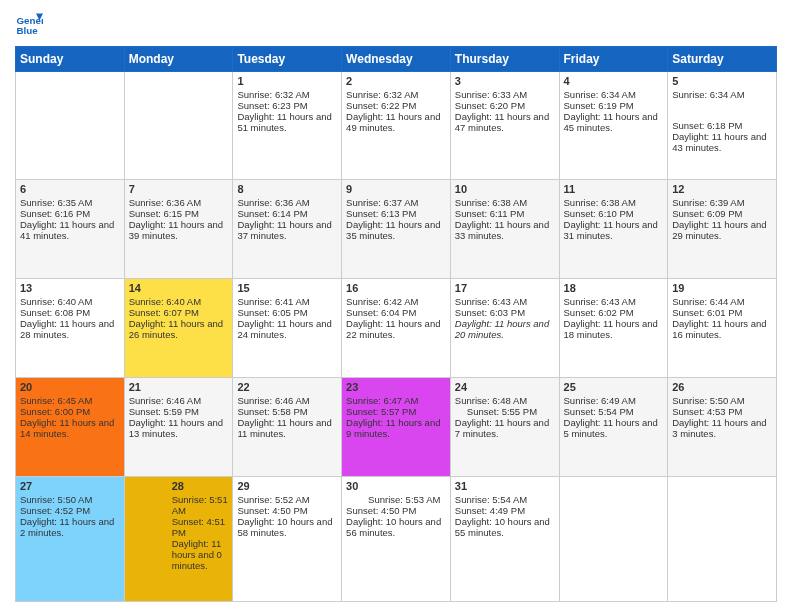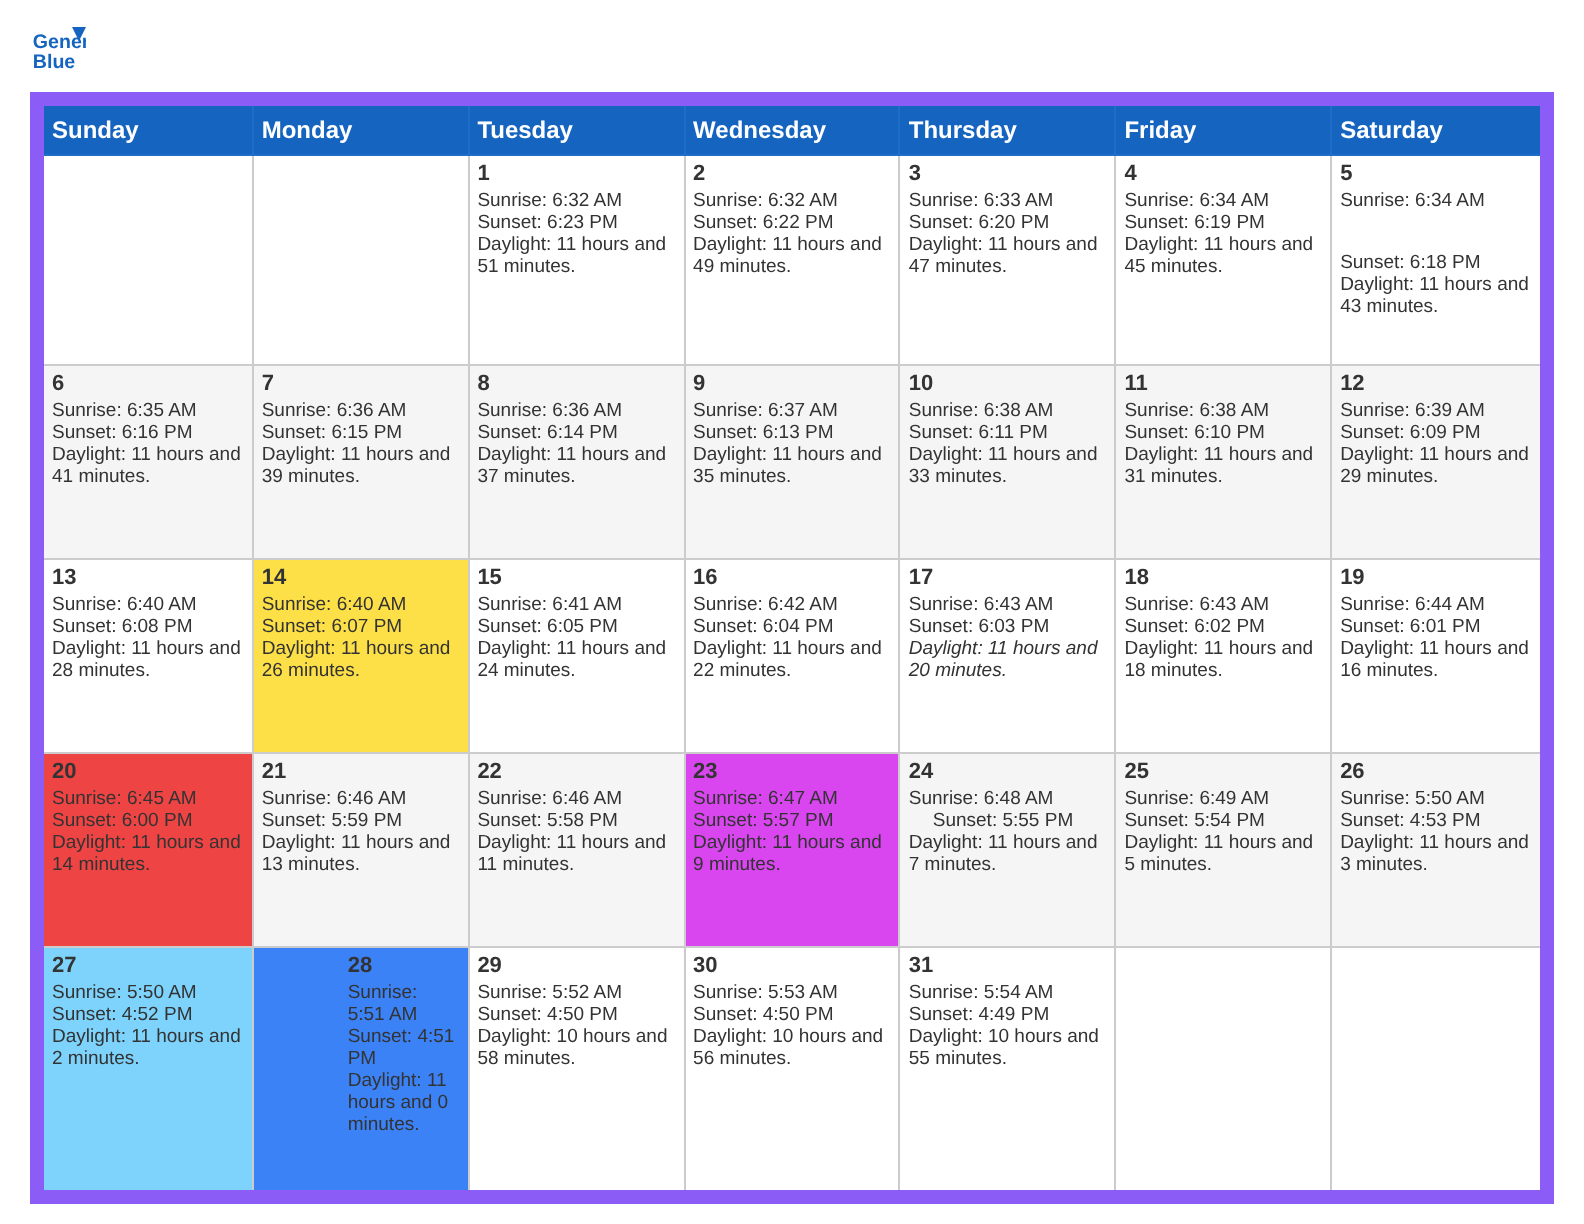--- a/index.html
+++ b/index.html
@@ -39,21 +39,21 @@
       font-size: 32px;
       font-weight: normal;
       color: #222;
     }
     .subtitle {
       font-size: 14px;
       color: #555;
     }
     .calendar {
       flex: 1;
-      border: 7px solid #8b5cf6;
+      border: 1px solid #8b5cf6;
       border-collapse: collapse;
       width: 100%;
       table-layout: fixed;
     }
     .calendar th {
       background-color: #1565c0;
       color: #fff;
       font-size: 12px;
       font-weight: bold;
       padding: 5px 4px;
@@ -231,21 +231,21 @@
             <span style="display: block;">Daylight: 11 hours and 18 minutes.</span>
           </td>
           <td style="background-color: rgb(255, 255, 255);">
             <span class="day-number">19</span>
             <span style="display: block;">Sunrise: 6:44 AM</span>
             <span style="display: block;">Sunset: 6:01 PM</span>
             <span style="display: block;">Daylight: 11 hours and 16 minutes.</span>
           </td>
         </tr>
         <tr>
-          <td style="background-color: #ef4444;">
+          <td style="background-color: #f97316;">
             <span class="day-number">20</span>
             <span style="display: block;">Sunrise: 6:45 AM</span>
             <span style="display: block;">Sunset: 6:00 PM</span>
             <span style="display: block;">Daylight: 11 hours and 14 minutes.</span>
           </td>
           <td style="background-color: rgb(245, 245, 245);">
             <span class="day-number">21</span>
             <span style="display: block;">Sunrise: 6:46 AM</span>
             <span style="display: block;">Sunset: 5:59 PM</span>
             <span style="display: block;">Daylight: 11 hours and 13 minutes.</span>
@@ -281,35 +281,35 @@
             <span style="display: block;">Daylight: 11 hours and 3 minutes.</span>
           </td>
         </tr>
         <tr>
           <td style="background-color: #7dd3fc;">
             <span class="day-number">27</span>
             <span style="display: block;">Sunrise: 5:50 AM</span>
             <span style="display: block;">Sunset: 4:52 PM</span>
             <span style="display: block;">Daylight: 11 hours and 2 minutes.</span>
           </td>
-          <td style="background-color: #3b82f6; padding-left: 47px;">
+          <td style="background-color: #eab308; padding-left: 47px;">
             <span class="day-number">28</span>
             <span style="display: block;">Sunrise: 5:51 AM</span>
             <span style="display: block;">Sunset: 4:51 PM</span>
             <span style="display: block;">Daylight: 11 hours and 0 minutes.</span>
           </td>
           <td style="background-color: rgb(255, 255, 255);">
             <span class="day-number">29</span>
             <span style="display: block;">Sunrise: 5:52 AM</span>
             <span style="display: block;">Sunset: 4:50 PM</span>
             <span style="display: block;">Daylight: 10 hours and 58 minutes.</span>
           </td>
           <td style="background-color: rgb(255, 255, 255);">
             <span class="day-number">30</span>
-            <span style="display: block;">Sunrise: 5:53 AM</span>
+            <span style="display: block; margin-left: 22px;">Sunrise: 5:53 AM</span>
             <span style="display: block;">Sunset: 4:50 PM</span>
             <span style="display: block;">Daylight: 10 hours and 56 minutes.</span>
           </td>
           <td style="background-color: rgb(255, 255, 255);">
             <span class="day-number">31</span>
             <span style="display: block;">Sunrise: 5:54 AM</span>
             <span style="display: block;">Sunset: 4:49 PM</span>
             <span style="display: block;">Daylight: 10 hours and 55 minutes.</span>
           </td>
           <td class="cell-empty"></td>

